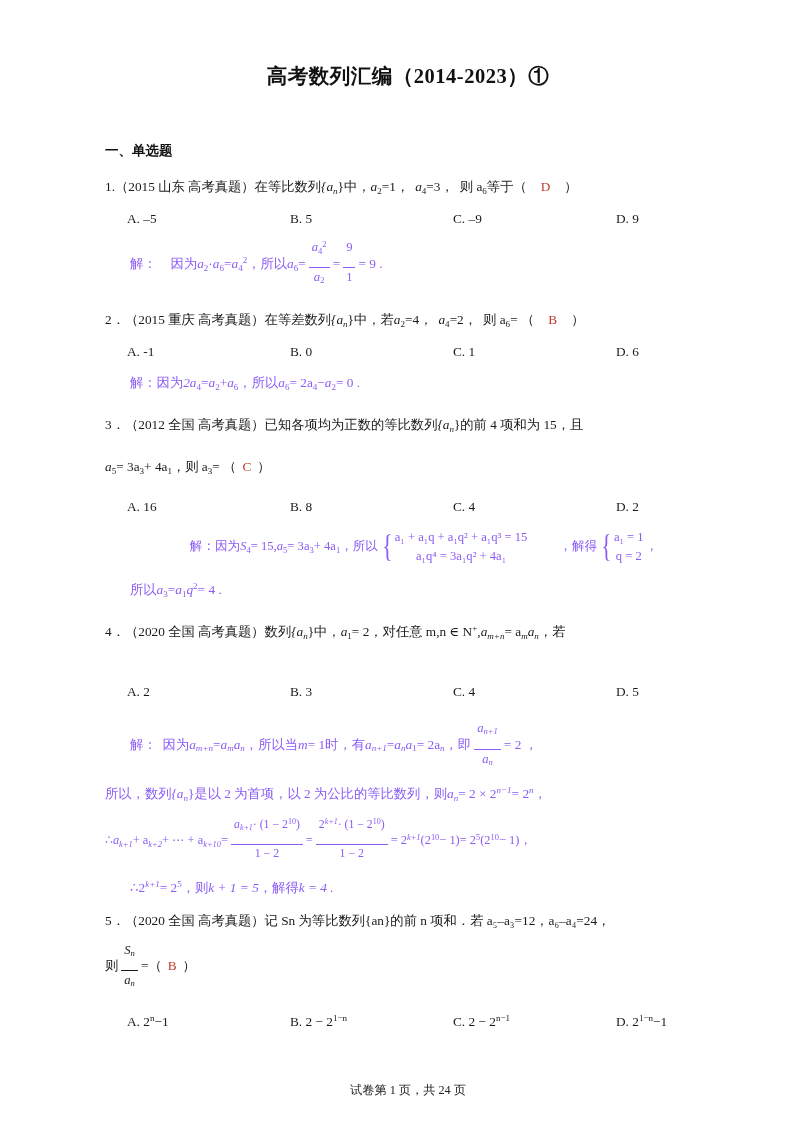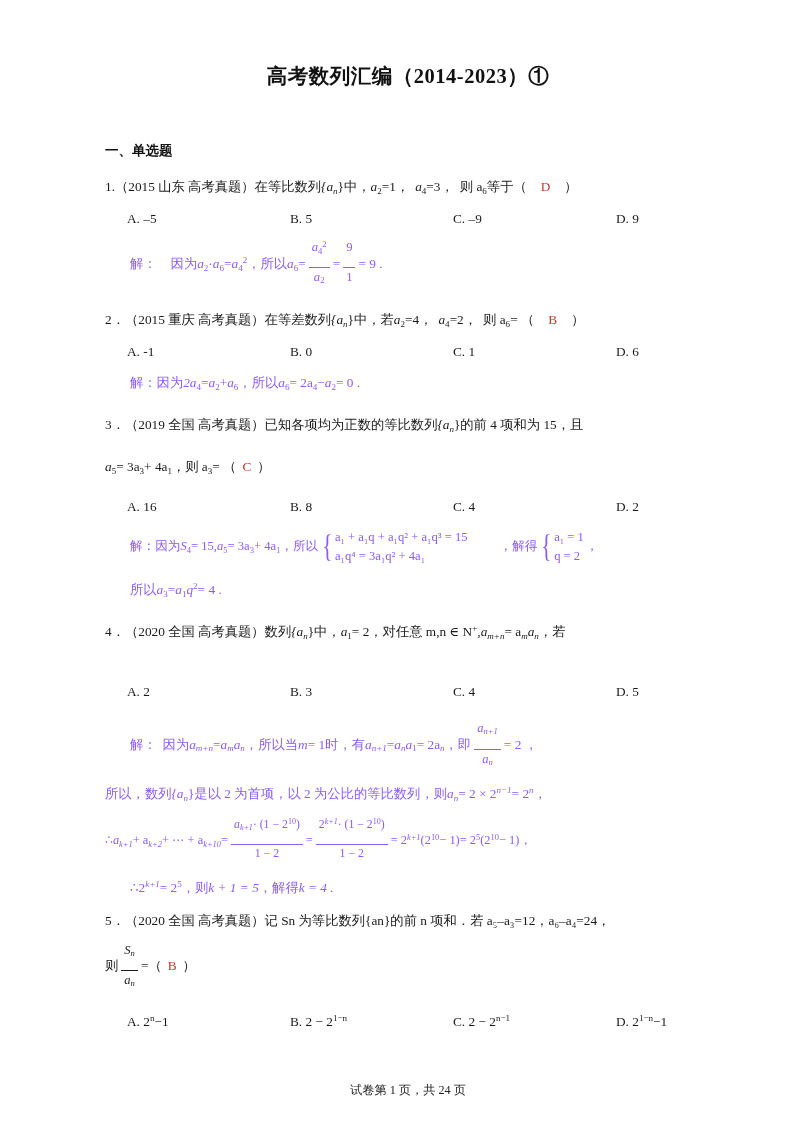--- a/index.html
+++ b/index.html
@@ -147,35 +147,35 @@
       <div class="opt"><span>C.</span> <span>1</span></div>
       <div class="opt"><span>D.</span> <span>6</span></div>
     </div>
     <div class="row-gap-b"></div>
     <div class="sol ind">
       <span>解：</span><span>因为</span><span class="mi">2a</span><sub class="n">4</sub><span>=</span><span class="mi">a</span><sub class="n">2</sub><span>+</span><span class="mi">a</span><sub class="n">6</sub><span>，</span><span>所以</span><span class="mi">a</span><sub class="n">6</sub><span>= 2a</span><sub class="n">4</sub><span>−</span><span class="mi">a</span><sub class="n">2</sub><span>= 0 .</span>
     </div>
 
     <div class="row-gap-c"></div>
     <div class="q-line">
-      <span>3</span><span>．</span><span>（2019 全国 高考真题）</span><span>已知各项均为正数的等比数列</span><span class="mi">{a</span><sub>n</sub><span>}的前 4 项和为 15，且</span>
+      <span>3</span><span>．</span><span>（2012 全国 高考真题）</span><span>已知各项均为正数的等比数列</span><span class="mi">{a</span><sub>n</sub><span>}的前 4 项和为 15，且</span>
     </div>
     <div class="row-gap-c"></div>
     <div class="q-line">
       <span class="mi">a</span><sub class="n">5</sub><span>= 3a</span><sub class="n">3</sub><span>+ 4a</span><sub class="n">1</sub><span>，则 a</span><sub class="n">3</sub><span>= （</span><span class="spacer-sm"></span><span class="ans">C</span><span class="spacer-sm"></span><span>）</span>
     </div>
     <div class="row-gap-c"></div>
     <div class="opts">
       <div class="opt"><span>A.</span> <span>16</span></div>
       <div class="opt"><span>B.</span> <span>8</span></div>
       <div class="opt"><span>C.</span> <span>4</span></div>
       <div class="opt"><span>D.</span> <span>2</span></div>
     </div>
     <div class="row-gap-b"></div>
-    <div class="sol ind" style="font-size:12.6px;">
+    <div class="sol ind" style="font-size:12.6px;text-align:center;">
       <span>解：因为</span><span class="mi">S</span><sub class="n">4</sub><span>= 15,</span><span class="mi">a</span><sub class="n">5</sub><span>= 3a</span><sub class="n">3</sub><span>+ 4a</span><sub class="n">1</sub><span>，</span><span>所以</span><span class="brace-sys">
           <span class="bl">{</span>
           <span class="rows">
             <span>a₁ + a₁q + a₁q² + a₁q³ = 15</span>
             <span>a₁q⁴ = 3a₁q² + 4a₁</span>
           </span>
         </span><span class="spacer-lg"></span><span>，解得</span><span class="brace-sys">
           <span class="bl">{</span>
           <span class="rows">
             <span>a₁ = 1</span>

